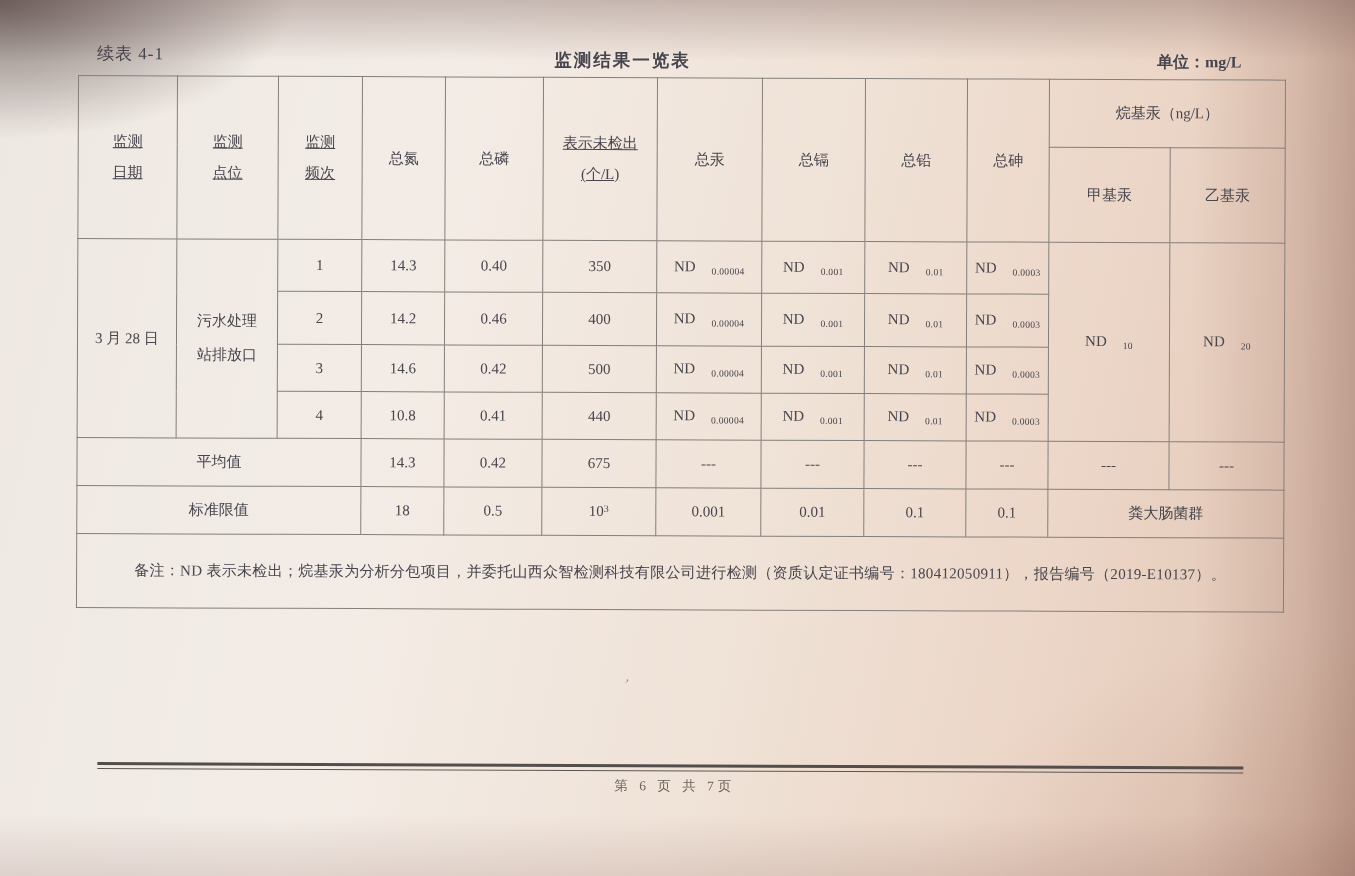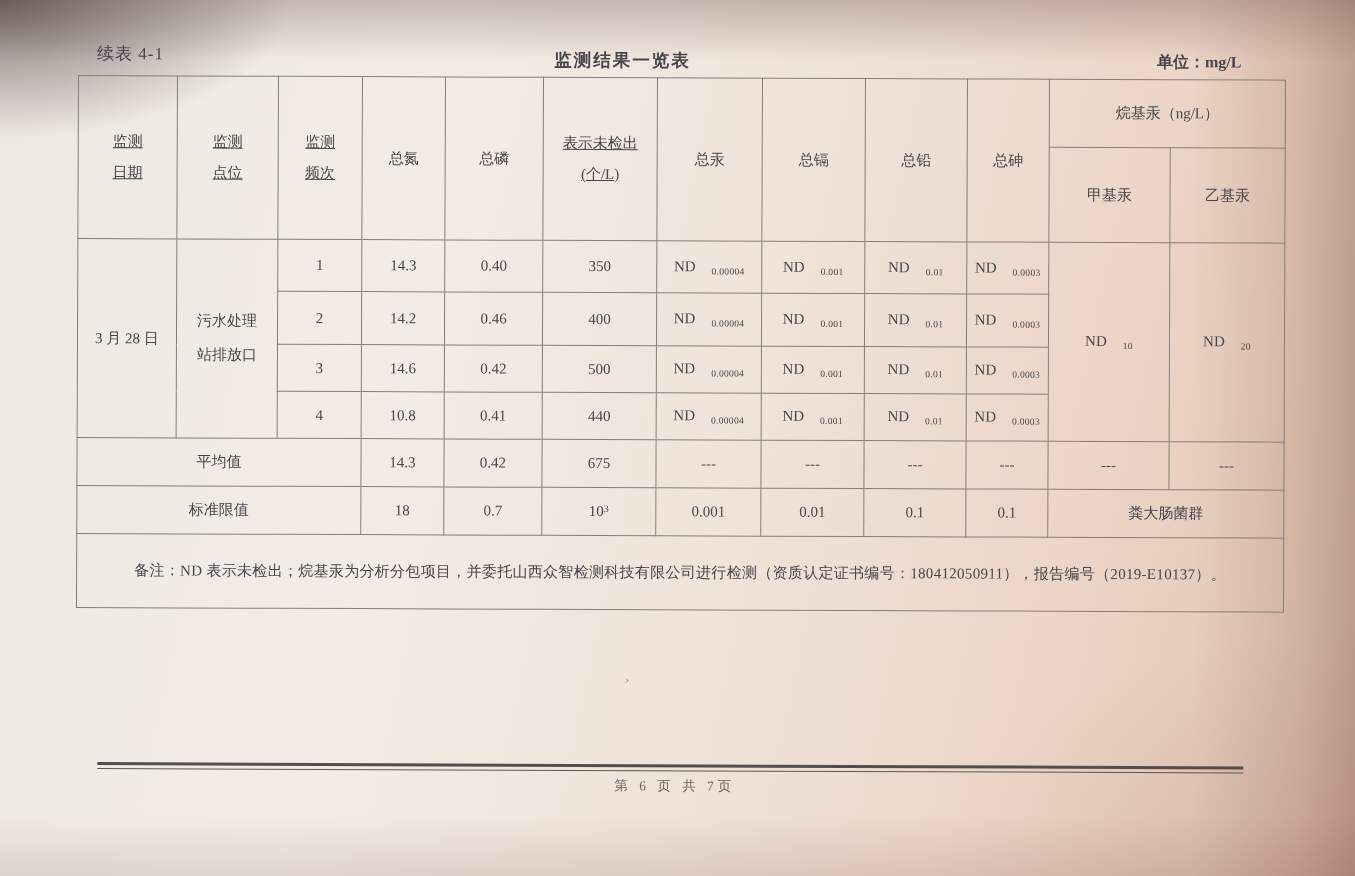--- a/index.html
+++ b/index.html
@@ -145,21 +145,21 @@
      <td>---</td>
      <td>---</td>
      <td>---</td>
      <td>---</td>
      <td>---</td>
    </tr>
 
    <tr style="height:48px">
      <td colspan="3">标准限值</td>
      <td>18</td>
-     <td>0.7</td>
+     <td>0.5</td>
      <td><span>10</span><sup class="sps">3</sup></td>
      <td>0.001</td>
      <td>0.01</td>
      <td>0.1</td>
      <td>0.1</td>
      <td colspan="2">粪大肠菌群</td>
    </tr>
 
    <tr style="height:74px">
      <td colspan="12" class="note-cell">备注：ND 表示未检出；烷基汞为分析分包项目，并委托山西众智检测科技有限公司进行检测（资质认定证书编号：180412050911），报告编号（2019-E10137）。</td>

